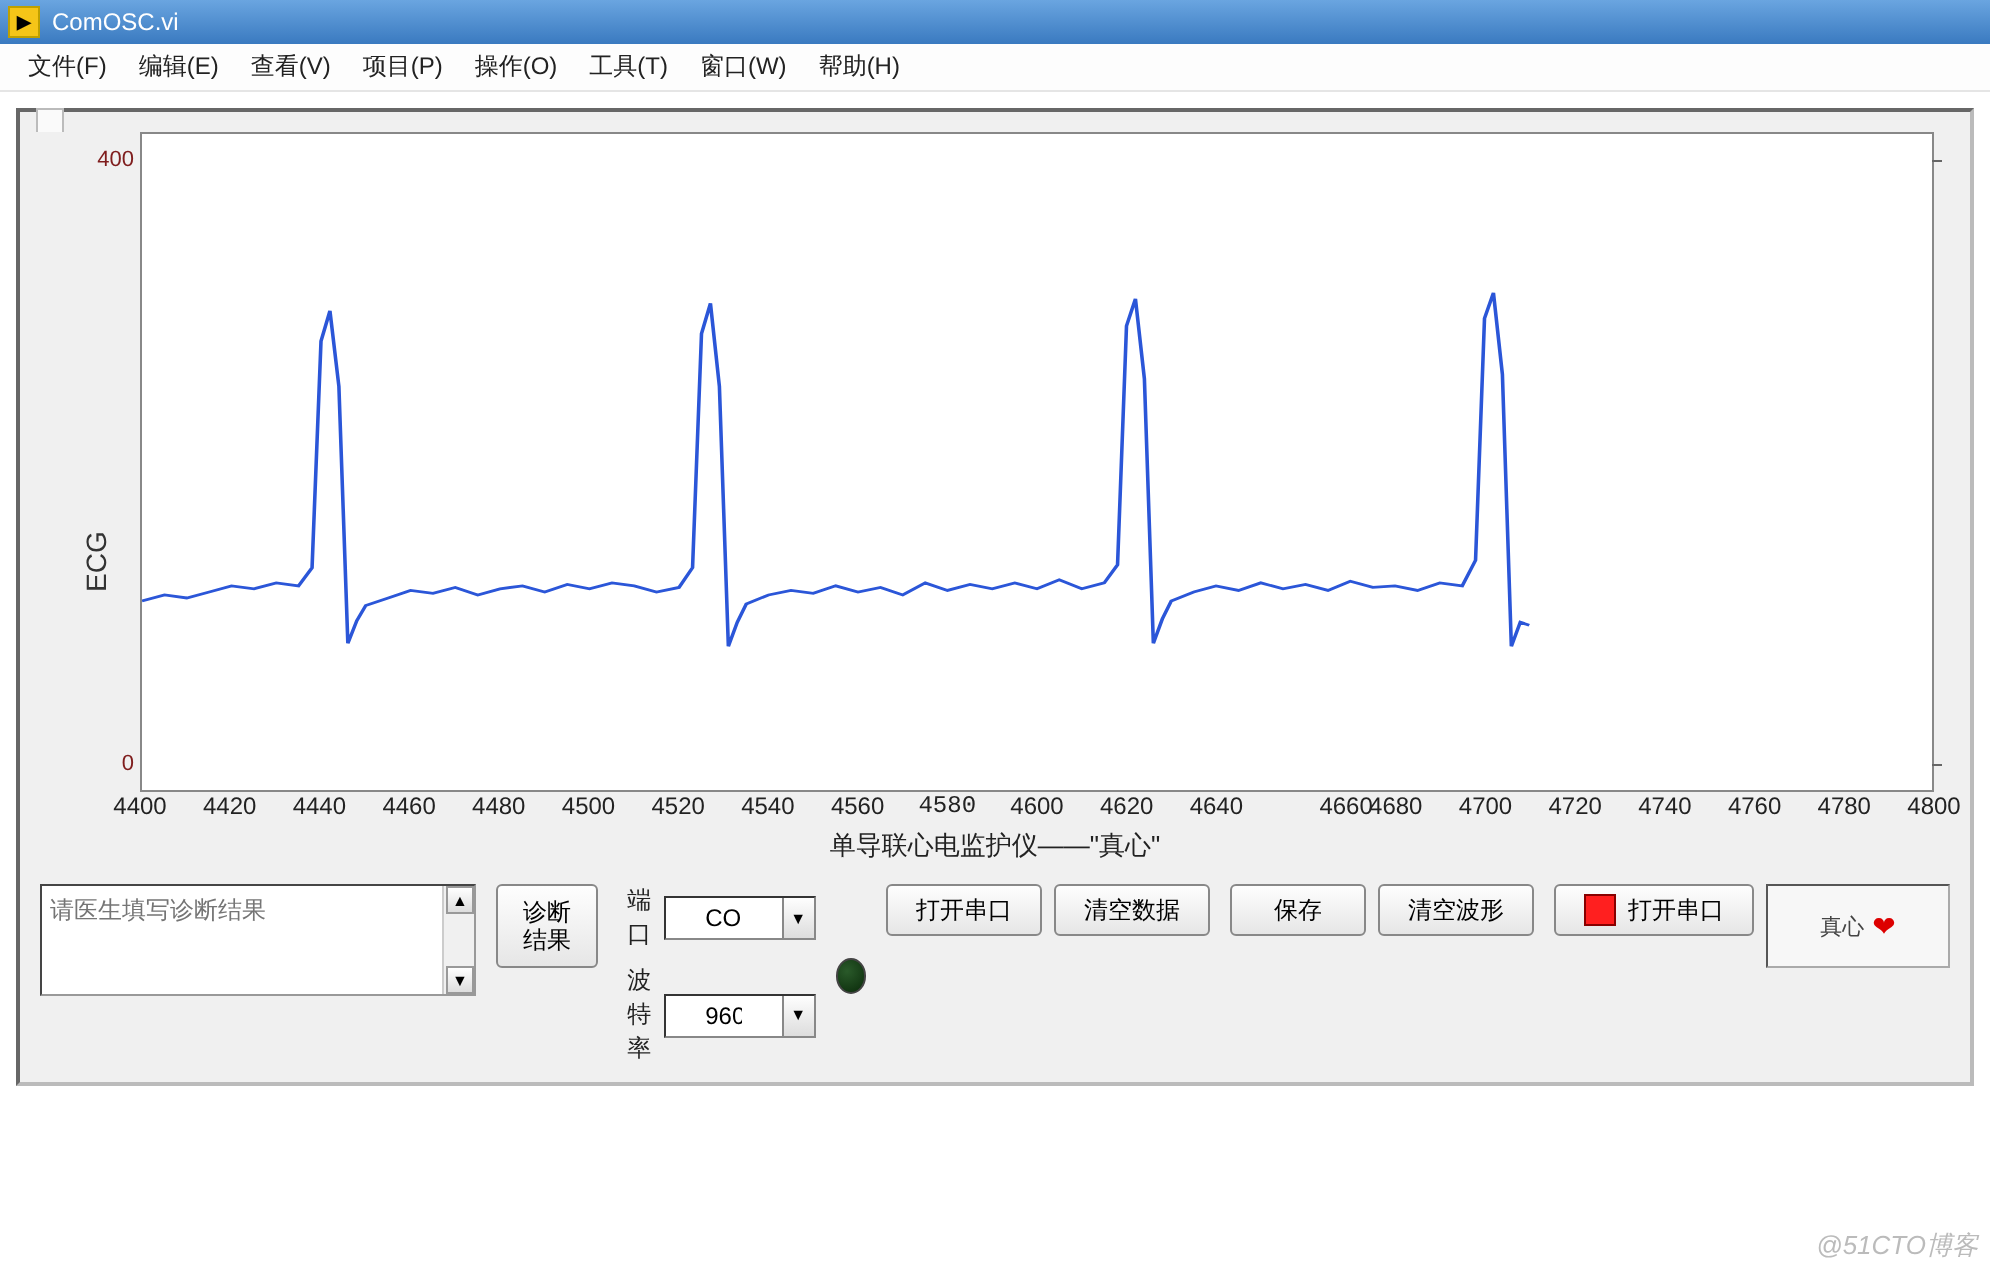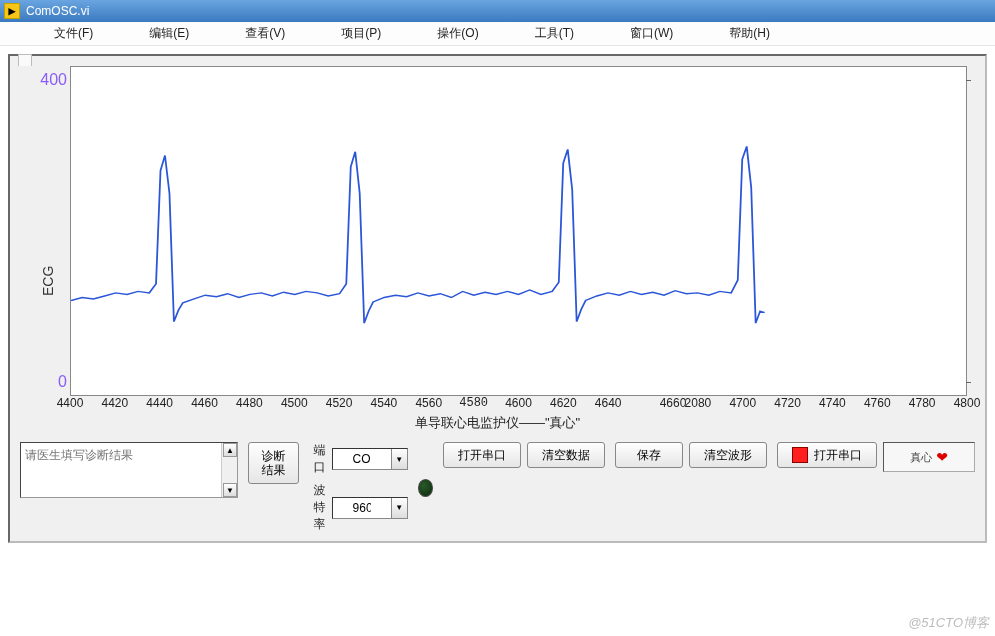--- a/index.html
+++ b/index.html
@@ -1,45 +1,45 @@
 <!DOCTYPE html>
 <html><head>
 <meta charset="utf-8">
 <style>
 * { box-sizing: border-box; margin: 0; padding: 0; }
 body { width: 995px; height: 636px; font-family: "Microsoft YaHei", SimSun, Arial, sans-serif; font-size: 12px; background: #fff; overflow: hidden; position: relative; }
 .titlebar { height: 22px; background: linear-gradient(#6aa5e0,#3a7ac0); display: flex; align-items: center; padding: 0 4px; color: #fff; font-size: 12px; }
 .titlebar-icon { width: 16px; height: 16px; background: #f5c518; border: 1px solid #bfa000; margin-right: 6px; display: flex; align-items: center; justify-content: center; font-size: 9px; color: #000; font-weight: bold; }
 .menubar { height: 24px; background: #fdfdfd; border-bottom: 1px solid #e5e5e5; display: flex; align-items: center; padding: 0 6px; }
-.menu-item { padding: 3px 8px; cursor: default; color: #222; margin-left: 40px; }
+.menu-item { padding: 3px 8px; cursor: default; color: #222; }
 .work-area { padding: 8px 8px; }
 .frame { border: 2px inset #bbb; background: #f0f0f0; padding: 10px 10px 8px 10px; position: relative; }
 .frame-tab { position: absolute; top: -2px; left: 8px; width: 14px; height: 12px; background: #fafafa; border: 1px solid #bbb; border-bottom: none; }
 .plot-wrap { position: relative; background: #fff; border: 1px solid #888; margin-left: 50px; margin-right: 8px; height: 330px; }
 .y-axis-label { position: absolute; left: 20px; top: 230px; transform: rotate(-90deg); transform-origin: left top; font-size: 14px; color: #333; }
-.y-tick { position: absolute; right: 100%; text-align: right; padding-right: 4px; font-size: 16px; color: #8b5cf6; transform: translateY(-50%); width: 40px; }
+.y-tick { position: absolute; right: 100%; text-align: right; padding-right: 4px; font-size: 11px; color: #7f1d1d; transform: translateY(-50%); width: 40px; }
 .x-ticks { position: relative; margin-left: 50px; margin-right: 8px; height: 16px; }
 .x-tick { position: absolute; top: 0; transform: translateX(-50%); font-size: 12px; color: #222; white-space: nowrap; }
 .chart-title { text-align: center; margin-top: 2px; font-size: 13px; color: #222; }
 .controls { display: flex; align-items: flex-start; gap: 10px; margin-top: 10px; }
 .diag-box { display: flex; border: 1px inset #999; background: #fff; height: 56px; width: 260px; }
 .diag-text { flex: 1; border: none; resize: none; padding: 4px; font-size: 12px; font-family: inherit; outline: none; }
 .diag-scroll { width: 16px; background: #f0f0f0; border-left: 1px solid #ccc; display: flex; flex-direction: column; justify-content: space-between; align-items: center; }
 .scroll-btn { width: 14px; height: 14px; border: 1px solid #999; background: linear-gradient(#fff,#ddd); font-size: 8px; display: flex; align-items: center; justify-content: center; cursor: pointer; }
 .lv-button { min-width: 68px; height: 26px; background: linear-gradient(#fefefe,#e6e6e6); border: 1px solid #888; border-radius: 3px; cursor: pointer; font-size: 12px; padding: 0 14px; display: inline-flex; align-items: center; justify-content: center; white-space: nowrap; }
 .lv-button.tall { height: 42px; min-width: 42px; line-height: 1.2; }
 .io-grid { display: grid; grid-template-columns: auto auto; gap: 6px 6px; align-items: center; }
 .io-label { font-size: 12px; color: #222; text-align: right; }
 .combo { display: inline-flex; border: 1px inset #888; background: #fff; height: 22px; }
 .combo input { border: none; width: 58px; padding: 0 20px; font-size: 12px; outline: none; }
 .combo-arrow { width: 16px; border-left: 1px solid #888; background: linear-gradient(#fefefe,#ddd); display: flex; align-items: center; justify-content: center; font-size: 8px; cursor: pointer; }
 .led { width: 18px; height: 18px; border-radius: 50%; background: radial-gradient(circle at 35% 35%, #2a5a2a, #0a2a0a); border: 1px solid #444; align-self: center; }
 .red-square { width: 16px; height: 16px; background: #ff1f1f; border: 1px solid #800; margin-right: 6px; }
 .col { display: flex; gap: 6px; }
-.logo { width: 92px; height: 30px; border: 1px inset #aaa; background: #f7f7f7; display: flex; align-items: center; justify-content: center; gap: 4px; font-size: 11px; color: #444; }
+.logo { width: 92px; height: 42px; border: 1px inset #aaa; background: #f7f7f7; display: flex; align-items: center; justify-content: center; gap: 4px; font-size: 11px; color: #444; }
 .heart { color: #d00; font-size: 14px; }
 .watermark { position: absolute; bottom: 4px; right: 6px; color: rgba(120,120,120,0.5); font-size: 13px; font-style: italic; pointer-events: none; }
 svg.plotline { position: absolute; top: 0; left: 0; }
 .ytm { position:absolute; right:-5px; width:5px; height:1px; background:#666; }
 </style>
 </head>
 <body>
 
 <div class="titlebar">
   <div class="titlebar-icon">▶</div>
@@ -80,21 +80,21 @@
           <span class="x-tick" style="left: 20%;">4480</span>
           <span class="x-tick" style="left: 25%;">4500</span>
           <span class="x-tick" style="left: 30%;">4520</span>
           <span class="x-tick" style="left: 35%;">4540</span>
           <span class="x-tick" style="left: 40%;">4560</span>
           <span class="x-tick" style="left: 45%; font-family: Liberation Mono, monospace;">4580</span>
           <span class="x-tick" style="left: 50%;">4600</span>
           <span class="x-tick" style="left: 55%;">4620</span>
           <span class="x-tick" style="left: 60%;">4640</span>
           <span class="x-tick" style="left: 65%; margin-left: 20px;">4660</span>
-          <span class="x-tick" style="left: 70%;">2080</span>
+          <span class="x-tick" style="left: 70%;">4680</span>
           <span class="x-tick" style="left: 75%;">4700</span>
           <span class="x-tick" style="left: 80%;">4720</span>
           <span class="x-tick" style="left: 85%;">4740</span>
           <span class="x-tick" style="left: 90%;">4760</span>
           <span class="x-tick" style="left: 95%;">4780</span>
           <span class="x-tick" style="left: 100%;">4800</span>
         </div>
       <div class="chart-title">单导联心电监护仪——"真心"</div>
     </div>
 

